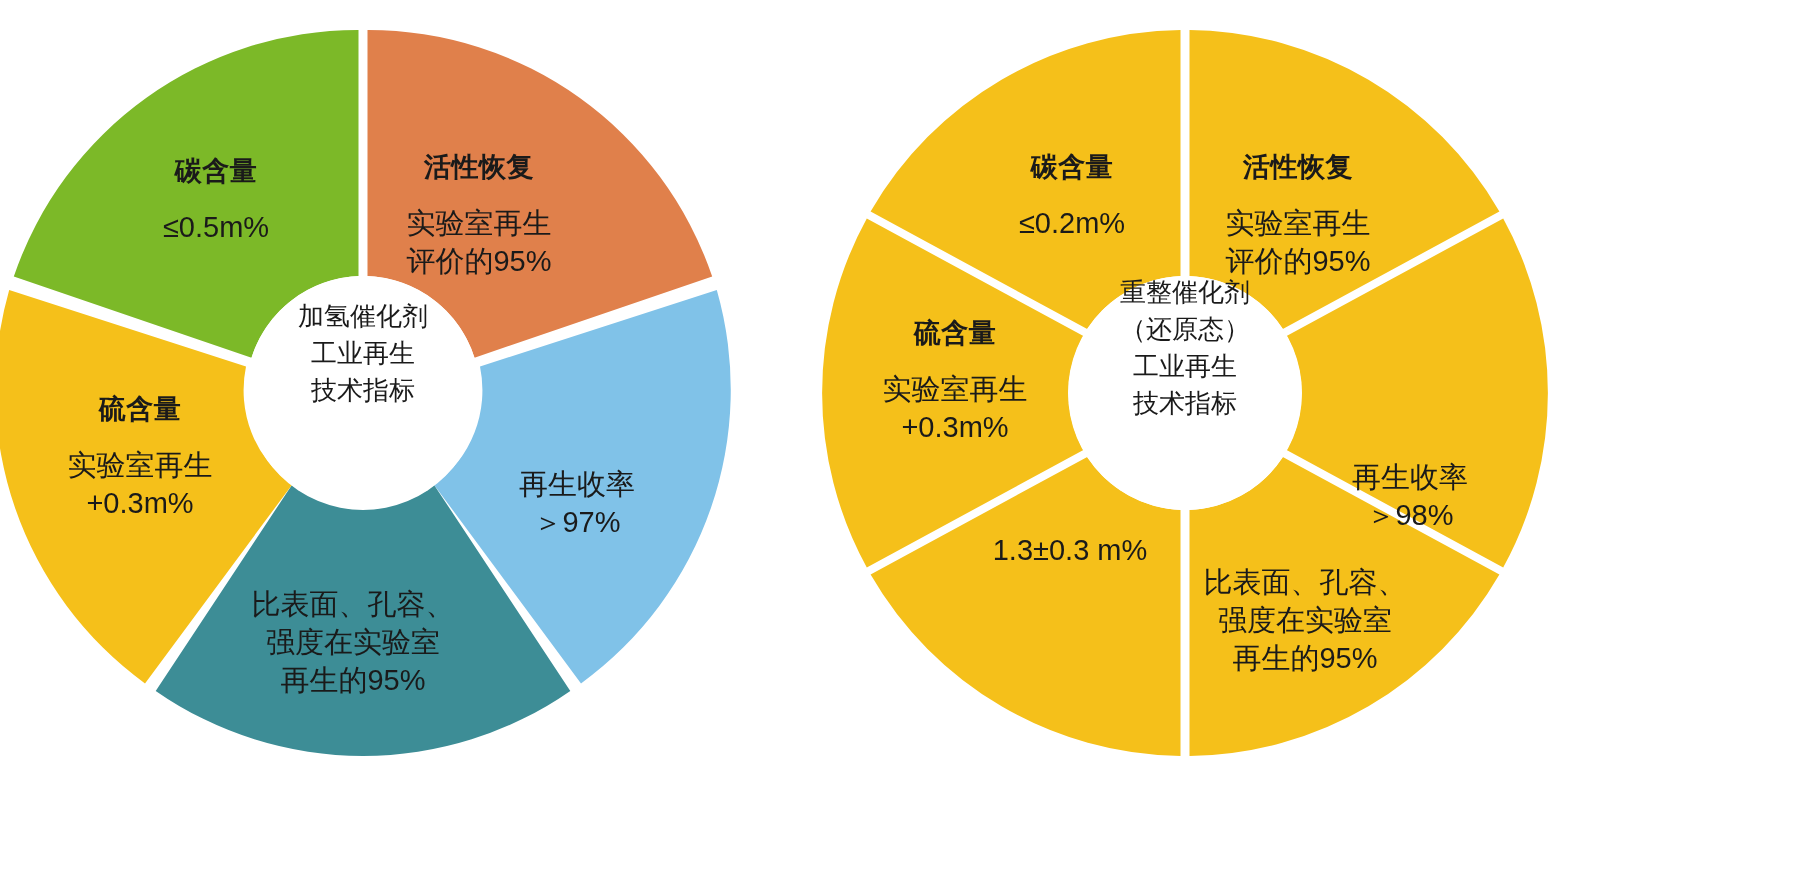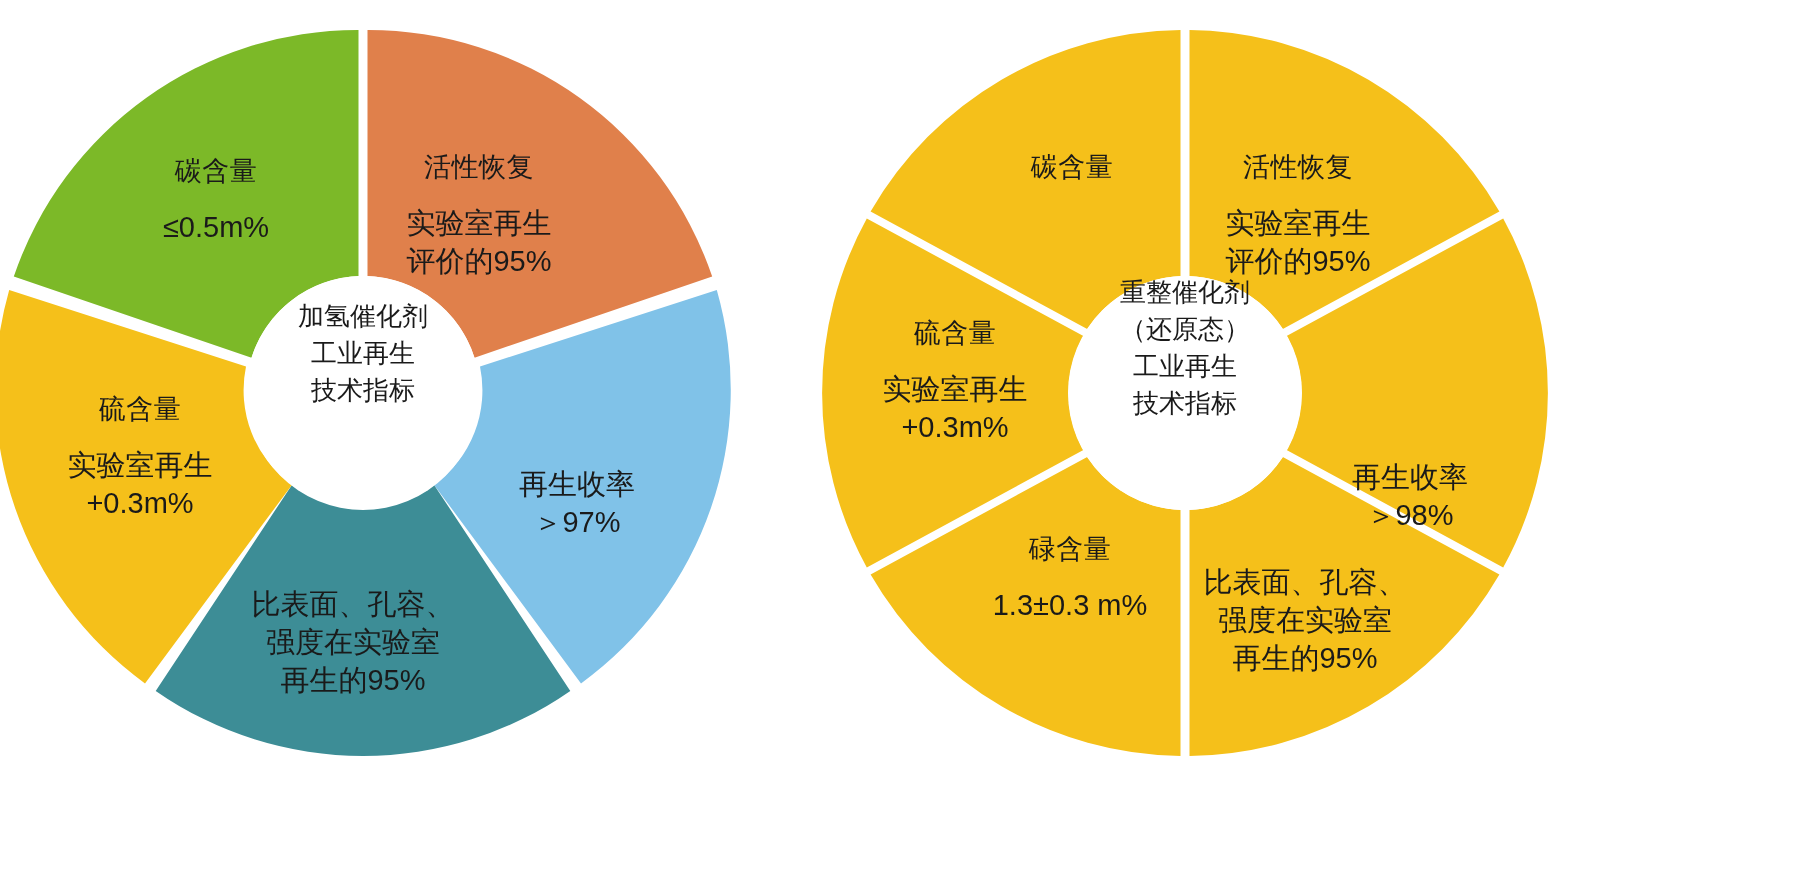--- a/index.html
+++ b/index.html
@@ -35,21 +35,21 @@
   
   .seg-label {
     position: absolute;
     text-align: center;
     line-height: 1.26;
     color: #1a1a1a;
     pointer-events: none;
     white-space: pre-line;
   }
   .seg-title {
-    font-weight: normal;
+    font-weight: bold;
     font-size: 27px;
     letter-spacing: 0.5px;
     display: block;
     margin-bottom: 1px;
   }
   .seg-value {
     font-weight: normal;
     font-size: 29px;
     display: block;
     line-height: 1.30;
@@ -163,29 +163,29 @@
     </div>
 
     <div class="seg-label" style="left:386px; top:523px; width:238px;">
       <span class="seg-title"></span>
       <span class="seg-value">比表面、孔容、
 强度在实验室
 再生的95%</span>
     </div>
 
     <div class="seg-label" style="left:162px; top:512px; width:216px;">
-      <span class="seg-title">碌含量</span>
       <span class="seg-value">1.3±0.3 m%</span>
     </div>
 
     <div class="seg-label" style="left:60px; top:296px; width:190px;">
       <span class="seg-title">硫含量</span>
       <span class="seg-value">实验室再生
 +0.3m%</span>
     </div>
 
     <div class="seg-label" style="left:172px; top:130px; width:200px;">
       <span class="seg-title">碳含量</span>
+      <span class="seg-value">≤0.2m%</span>
     </div>
 
   </div>
 
 </div>
 
 </body></html>

